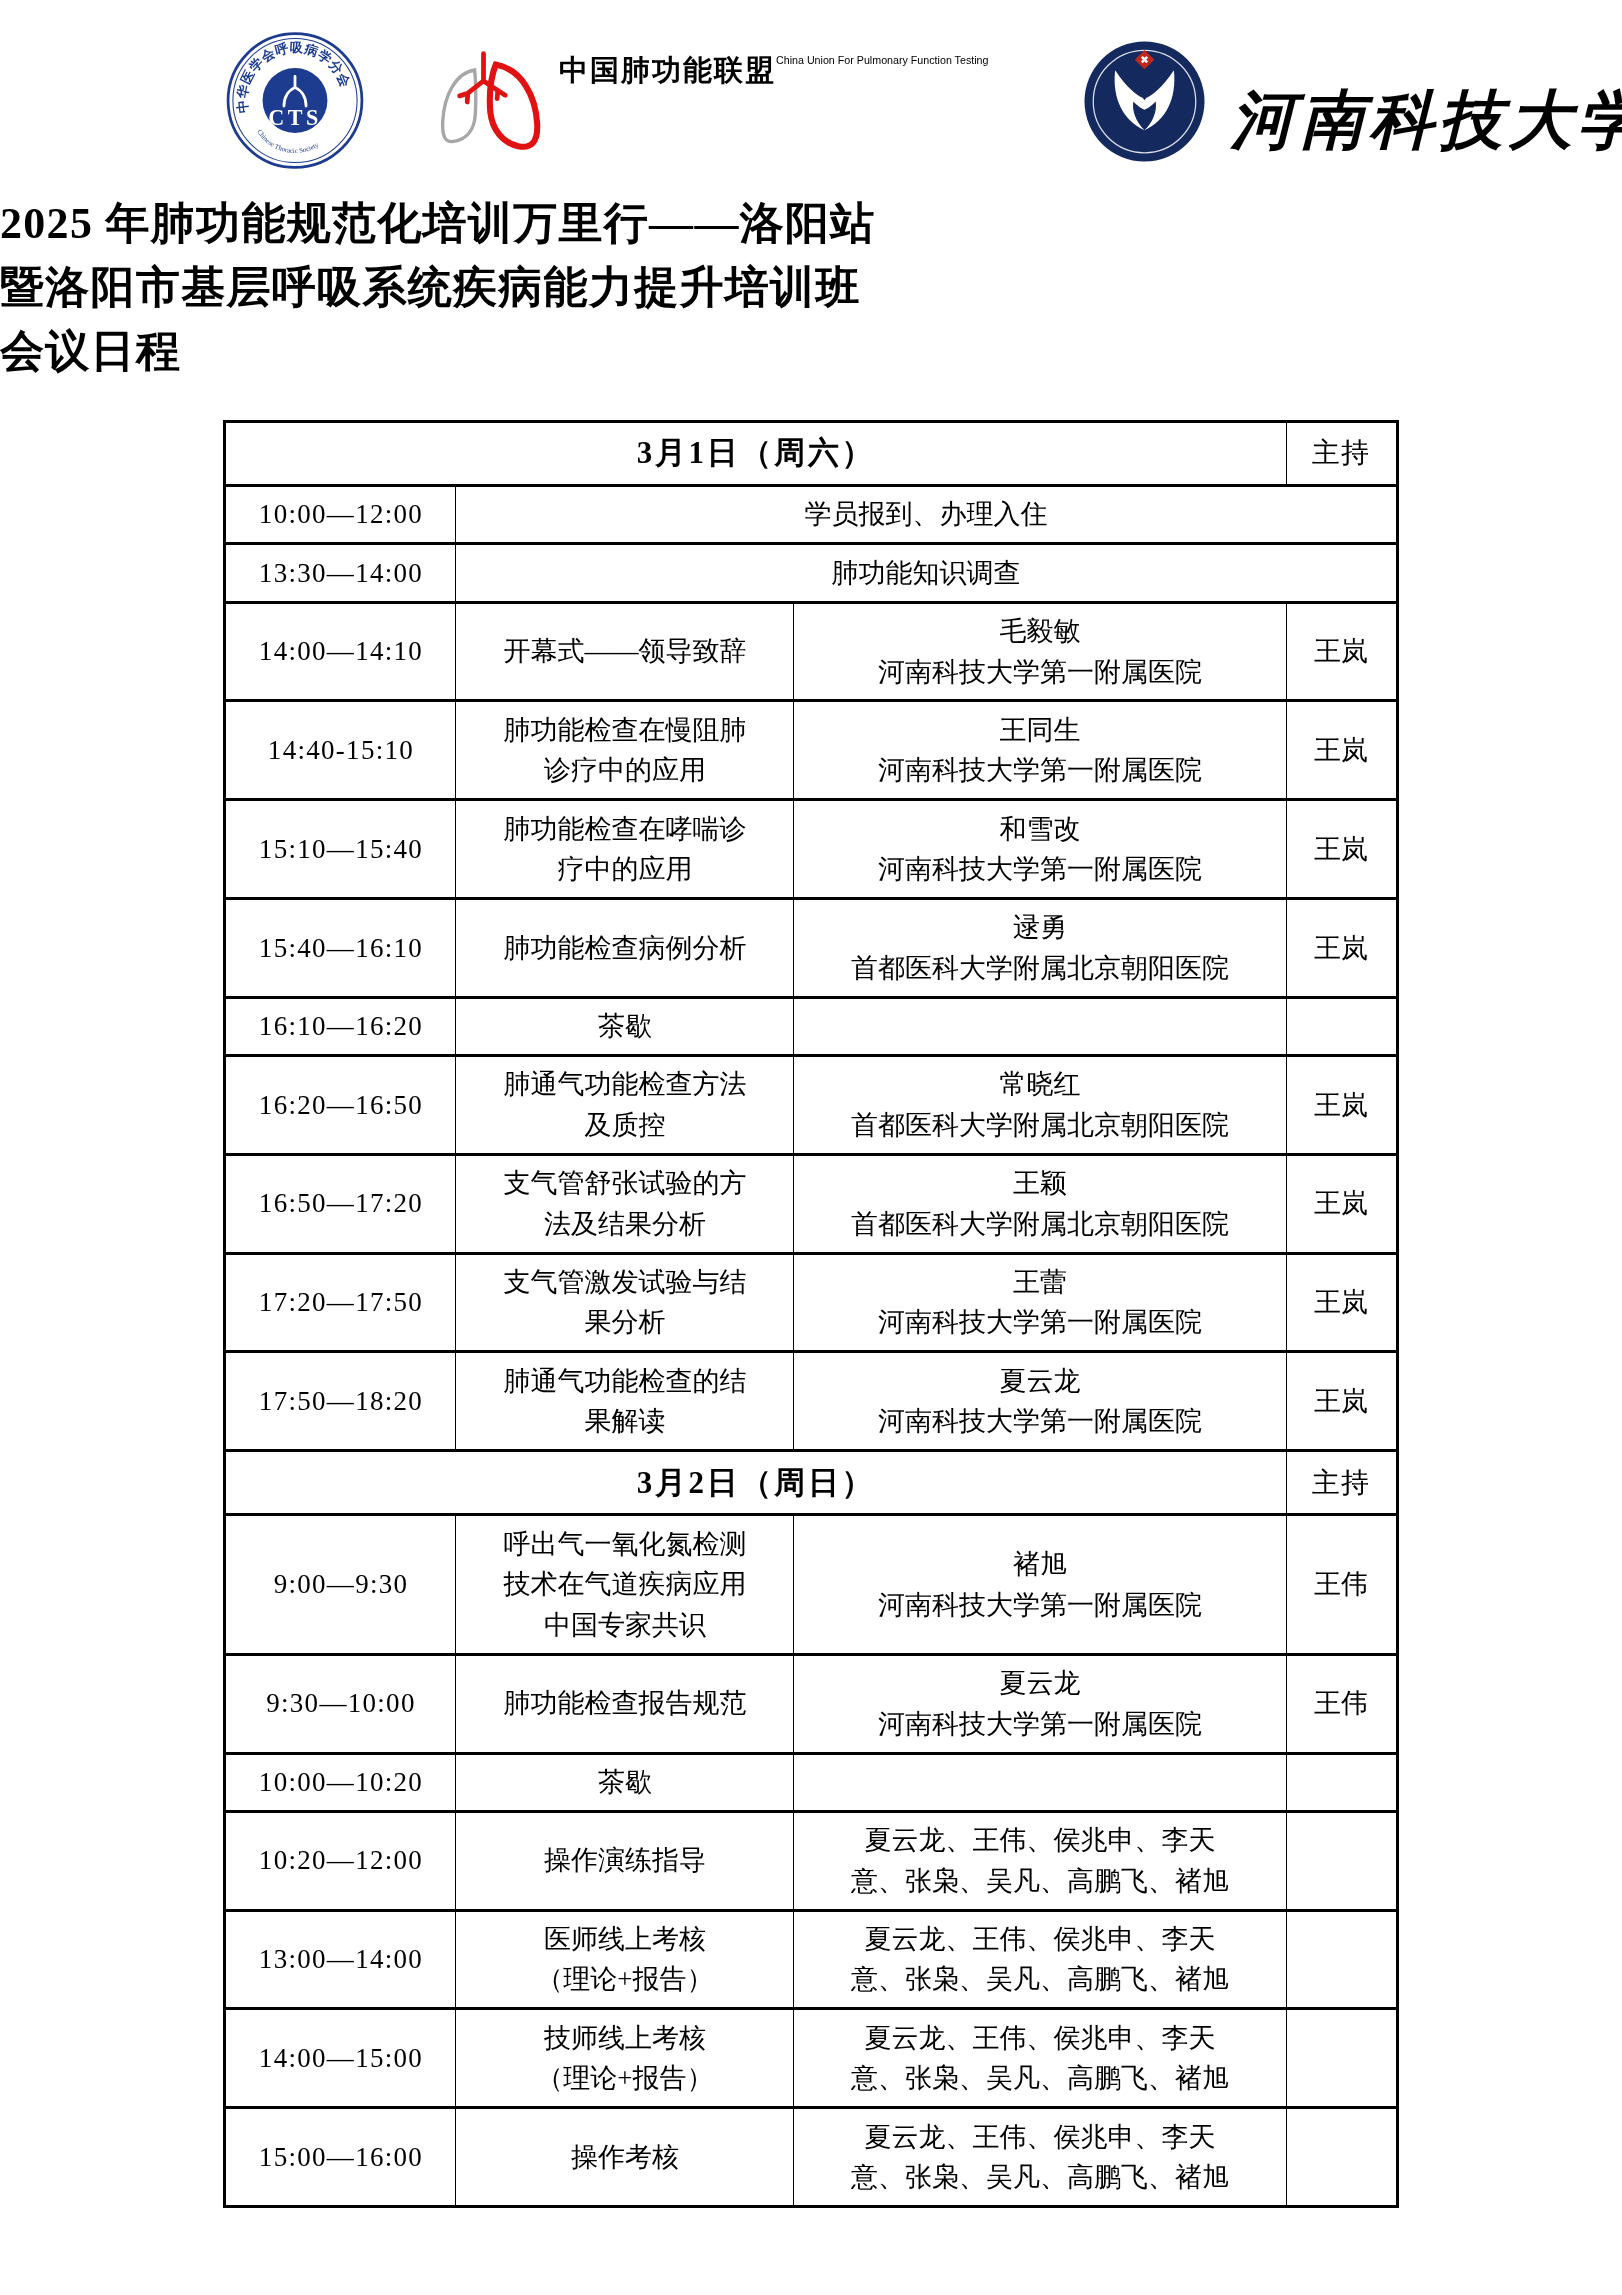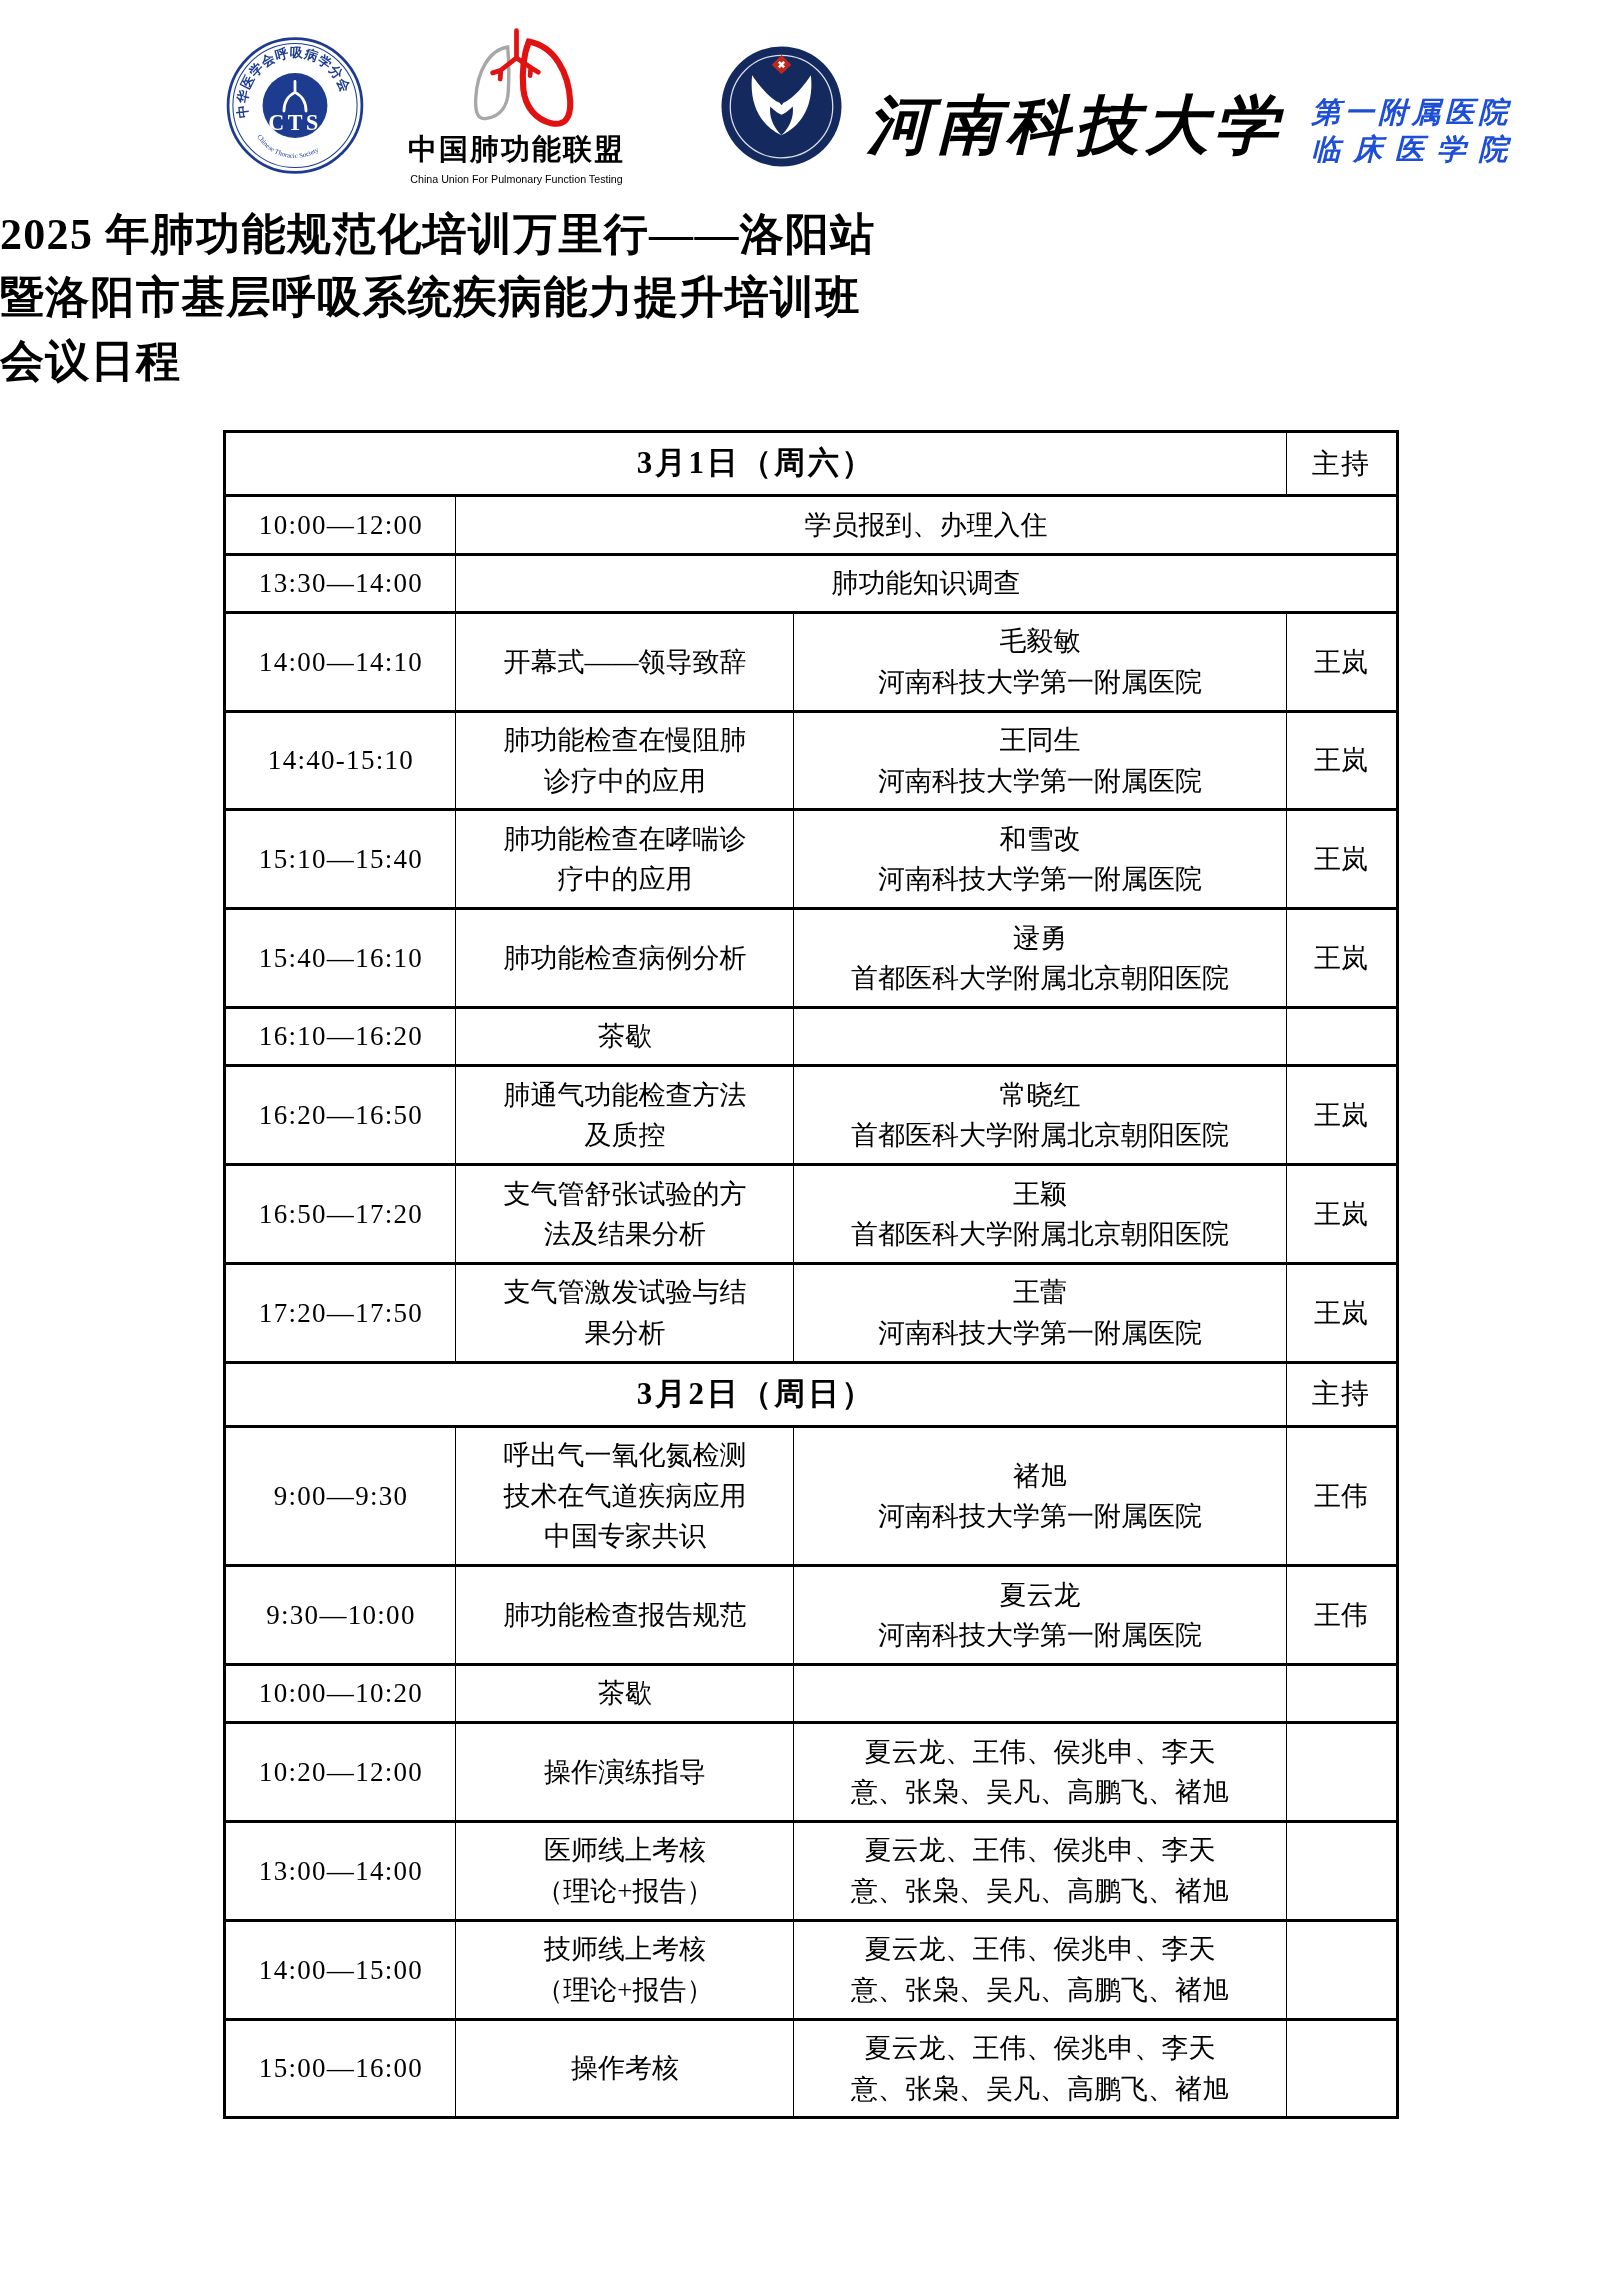--- a/index.html
+++ b/index.html
@@ -4,21 +4,21 @@
 <style>
   html,body{margin:0;padding:0;}
   body{
     width:1622px;height:2295px;background:#ffffff;color:#000;
     font-family:"Liberation Serif","DejaVu Serif",serif;
     overflow:hidden;
   }
   
   .logos{display:flex;align-items:center;padding:28px 0 0 226px;}
   .cts-wrap{flex:0 0 auto;}
-  .union{margin-left:44px;display:flex;flex-direction:column;align-items:center;flex:0 0 auto;}
+  .union{margin-left:44px;display:flex;flex-direction:row;flex:0 0 auto;}
   .union-name{font-family:"Liberation Sans","DejaVu Sans",sans-serif;font-size:29px;letter-spacing:2px;font-weight:600;margin-top:0px;white-space:nowrap;}
   .union-sub{font-family:"Liberation Sans","DejaVu Sans",sans-serif;font-size:10.7px;margin-top:3.3px;white-space:nowrap;}
   .hospital{margin-left:94px;display:flex;align-items:flex-end;flex:0 0 auto;font-style:italic;}
   .hosp-name{font-size:64px;font-weight:bold;letter-spacing:5.4px;margin-left:23px;white-space:nowrap;}
   .hosp-affil{margin-left:28px;width:196px;color:#1d4ed8;font-size:29px;font-weight:bold;line-height:1.3;}
   .hosp-affil div{text-align:justify;text-align-last:justify;}
   
   .title-block{margin-top:17.4px;text-align:left;font-weight:bold;font-size:44px;line-height:1.45;letter-spacing:1.3px;}
   
   table.schedule{
@@ -168,20 +168,28 @@
       <td class="c-host">王岚</td>
     </tr>
     <tr>
       <td class="c-time">17:20—17:50</td>
       <td class="c-act">支气管激发试验与结
 果分析</td>
       <td class="c-spk">王蕾
 河南科技大学第一附属医院</td>
       <td class="c-host">王岚</td>
     </tr>
+    <tr>
+      <td class="c-time">17:50—18:20</td>
+      <td class="c-act">肺通气功能检查的结
+果解读</td>
+      <td class="c-spk">夏云龙
+河南科技大学第一附属医院</td>
+      <td class="c-host">王岚</td>
+    </tr>
 
     <tr>
       <td class="c-day" colspan="3">3月2日（周日）</td>
       <td class="c-daylabel">主持</td>
     </tr>
 
     <tr>
       <td class="c-time">9:00—9:30</td>
       <td class="c-act">呼出气一氧化氮检测
 技术在气道疾病应用

